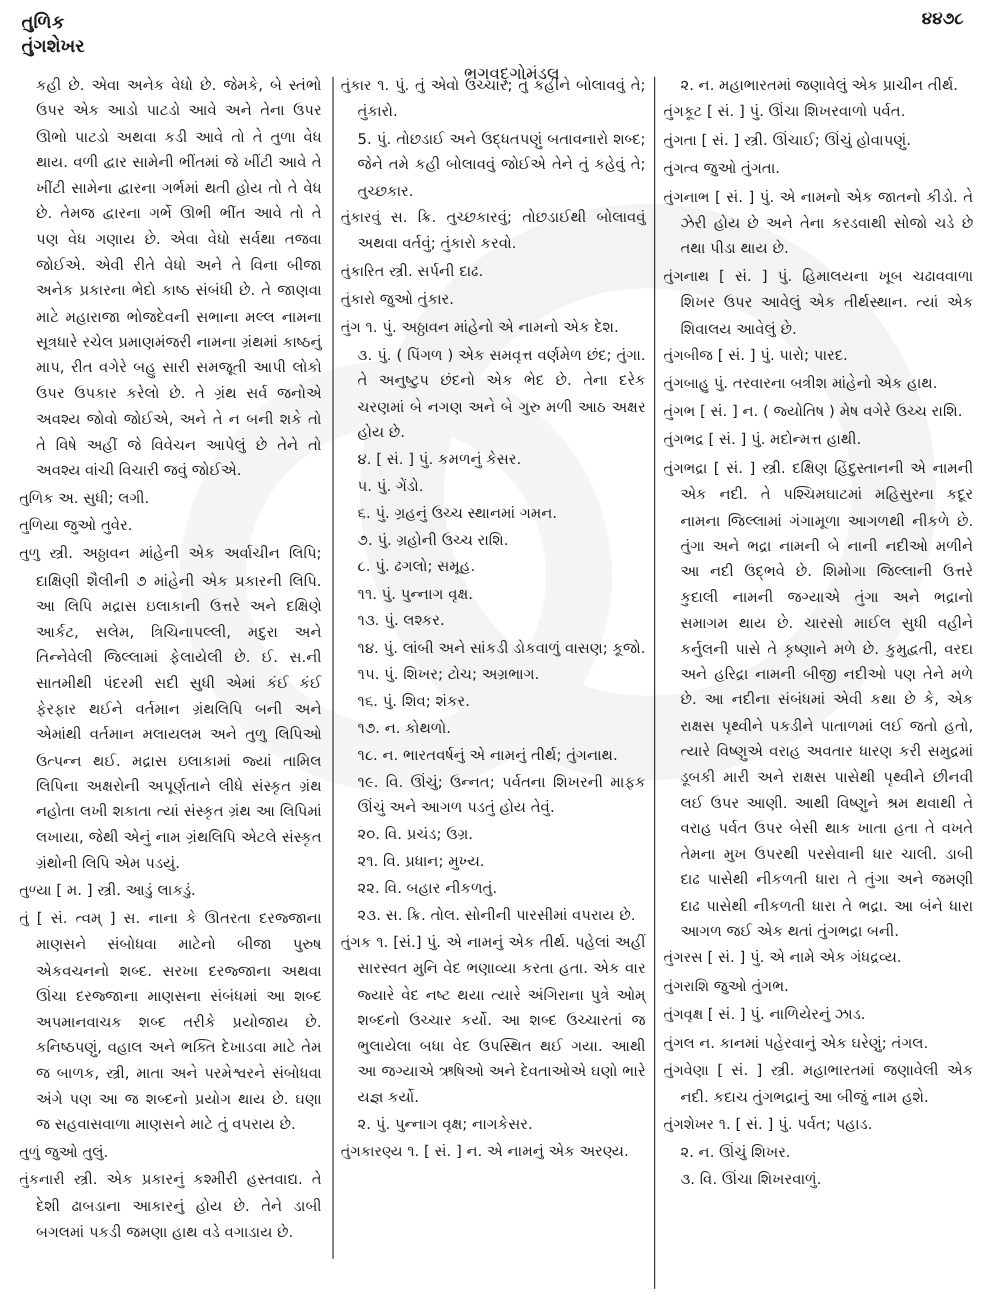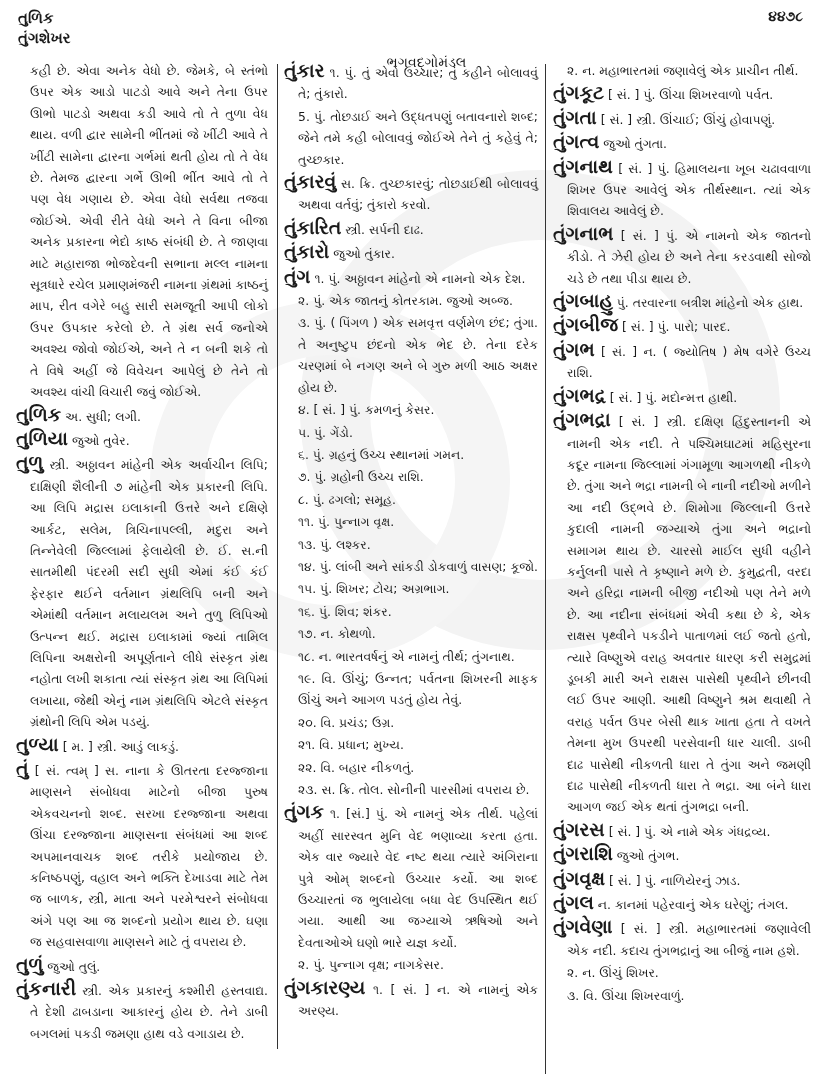--- a/index.html
+++ b/index.html
@@ -29,21 +29,21 @@
     font-size: 12.4px; line-height: 21.4px; text-align: justify; box-sizing: border-box;
   }
   .col-1 { left: 16px; width: 256px; padding-right: 4px; }
   .col-2 { left: 284px; width: 254px; }
   .col-3 { left: 553px; width: 258px; }
   .rule { position: absolute; top: 64px; width: 1px; background: #333; z-index: 1; }
   .rule-1 { left: 277px; height: 985px; }
   .rule-2 { left: 545px; height: 1010px; }
   .entry { margin: 0 0 1px 0; padding-left: 14px; text-indent: -14px; }
   .entry.cont { padding-left: 14px; text-indent: 0; }
-  .hw { font-weight: bold; font-size: 19px; }
+  .hw { font-weight: normal; font-size: 12px; }
   .sense { padding-left: 14px; text-indent: 0; margin: 0 0 1px 0; }
 </style>
 </head>
 <body>
 
 <div class="watermark"></div>
 <div class="watermark2"></div>
 
 <div class="header">
   <div class="hdr-left">
@@ -67,21 +67,20 @@
     <div class="entry"><span class="hw">તુળું</span><span> જુઓ તુલું.</span></div>
     <div class="entry"><span class="hw">તુંકનારી</span><span> સ્ત્રી. એક પ્રકારનું કશ્મીરી હસ્તવાદ્ય. તે દેશી ઢાબડાના આકારનું હોય છે. તેને ડાબી બગલમાં પકડી જમણા હાથ વડે વગાડાય છે.</span></div>
   </div>
 <div class="col col-2">
     <div class="entry"><span class="hw">તુંકાર</span><span> ૧. પું. તું એવો ઉચ્ચાર; તું કહીને બોલાવવું તે; તુંકારો.</span></div>
     <div class="sense">5. પું. તોછડાઈ અને ઉદ્ધતપણું બતાવનારો શબ્દ; જેને તમે કહી બોલાવવું જોઈએ તેને તું કહેવું તે; તુચ્છકાર.</div>
     <div class="entry"><span class="hw">તુંકારવું</span><span> સ. ક્રિ. તુચ્છકારવું; તોછડાઈથી બોલાવવું અથવા વર્તવું; તુંકારો કરવો.</span></div>
     <div class="entry"><span class="hw">તુંકારિત</span><span> સ્ત્રી. સર્પની દાઢ.</span></div>
     <div class="entry"><span class="hw">તુંકારો</span><span> જુઓ તુંકાર.</span></div>
     <div class="entry"><span class="hw">તુંગ</span><span> ૧. પું. અઠ્ઠાવન માંહેનો એ નામનો એક દેશ.</span></div>
-    <div class="sense">૨. પું. એક જાતનું કોતરકામ. જુઓ અબ્જ.</div>
     <div class="sense">૩. પું. ( પિંગળ ) એક સમવૃત્ત વર્ણમેળ છંદ; તુંગા. તે અનુષ્ટુપ છંદનો એક ભેદ છે. તેના દરેક ચરણમાં બે નગણ અને બે ગુરુ મળી આઠ અક્ષર હોય છે.</div>
     <div class="sense">૪. [ સં. ] પું. કમળનું કેસર.</div>
     <div class="sense">૫. પું. ગેંડો.</div>
     <div class="sense">૬. પું. ગ્રહનું ઉચ્ચ સ્થાનમાં ગમન.</div>
     <div class="sense">૭. પું. ગ્રહોની ઉચ્ચ રાશિ.</div>
     <div class="sense">૮. પું. ઢગલો; સમૂહ.</div>
     <div class="sense">૧૧. પું. પુન્નાગ વૃક્ષ.</div>
     <div class="sense">૧૩. પું. લશ્કર.</div>
     <div class="sense">૧૪. પું. લાંબી અને સાંકડી ડોકવાળું વાસણ; કૂજો.</div>
     <div class="sense">૧૫. પું. શિખર; ટોચ; અગ્રભાગ.</div>
@@ -95,27 +94,28 @@
     <div class="sense">૨૩. સ. ક્રિ. તોલ. સોનીની પારસીમાં વપરાય છે.</div>
     <div class="entry"><span class="hw">તુંગક</span><span> ૧. [સં.] પું. એ નામનું એક તીર્થ. પહેલાં અહીં સારસ્વત મુનિ વેદ ભણાવ્યા કરતા હતા. એક વાર જ્યારે વેદ નષ્ટ થયા ત્યારે અંગિરાના પુત્રે ઓમ્ શબ્દનો ઉચ્ચાર કર્યો. આ શબ્દ ઉચ્ચારતાં જ ભુલાયેલા બધા વેદ ઉપસ્થિત થઈ ગયા. આથી આ જગ્યાએ ઋષિઓ અને દેવતાઓએ ઘણો ભારે યજ્ઞ કર્યો.</span></div>
     <div class="sense">૨. પું. પુન્નાગ વૃક્ષ; નાગકેસર.</div>
     <div class="entry"><span class="hw">તુંગકારણ્ય</span><span> ૧. [ સં. ] ન. એ નામનું એક અરણ્ય.</span></div>
   </div>
 <div class="col col-3">
     <div class="sense">૨. ન. મહાભારતમાં જણાવેલું એક પ્રાચીન તીર્થ.</div>
     <div class="entry"><span class="hw">તુંગકૂટ</span><span> [ સં. ] પું. ઊંચા શિખરવાળો પર્વત.</span></div>
     <div class="entry"><span class="hw">તુંગતા</span><span> [ સં. ] સ્ત્રી. ઊંચાઈ; ઊંચું હોવાપણું.</span></div>
     <div class="entry"><span class="hw">તુંગત્વ</span><span> જુઓ તુંગતા.</span></div>
+    <div class="entry"><span class="hw">તુંગનાભ</span><span> [ સં. ] પું. એ નામનો એક જાતનો કીડો. તે ઝેરી હોય છે અને તેના કરડવાથી સોજો ચડે છે તથા પીડા થાય છે.</span></div>
     <div class="entry"><span class="hw">તુંગનાથ</span><span> [ સં. ] પું. હિમાલયના ખૂબ ચઢાવવાળા શિખર ઉપર આવેલું એક તીર્થસ્થાન. ત્યાં એક શિવાલય આવેલું છે.</span></div>
-    <div class="entry"><span class="hw">તુંગનાભ</span><span> [ સં. ] પું. એ નામનો એક જાતનો કીડો. તે ઝેરી હોય છે અને તેના કરડવાથી સોજો ચડે છે તથા પીડા થાય છે.</span></div>
+    <div class="entry"><span class="hw">તુંગબીજ</span><span> [ સં. ] પું. પારો; પારદ.</span></div>
     <div class="entry"><span class="hw">તુંગબાહુ</span><span> પું. તરવારના બત્રીશ માંહેનો એક હાથ.</span></div>
-    <div class="entry"><span class="hw">તુંગબીજ</span><span> [ સં. ] પું. પારો; પારદ.</span></div>
     <div class="entry"><span class="hw">તુંગભ</span><span> [ સં. ] ન. ( જ્યોતિષ ) મેષ વગેરે ઉચ્ચ રાશિ.</span></div>
     <div class="entry"><span class="hw">તુંગભદ્ર</span><span> [ સં. ] પું. મદોન્મત્ત હાથી.</span></div>
     <div class="entry"><span class="hw">તુંગભદ્રા</span><span> [ સં. ] સ્ત્રી. દક્ષિણ હિંદુસ્તાનની એ નામની એક નદી. તે પશ્ચિમઘાટમાં મહિસુરના કદૂર નામના જિલ્લામાં ગંગામૂળા આગળથી નીકળે છે. તુંગા અને ભદ્રા નામની બે નાની નદીઓ મળીને આ નદી ઉદ્ભવે છે. શિમોગા જિલ્લાની ઉત્તરે કુદાલી નામની જગ્યાએ તુંગા અને ભદ્રાનો સમાગમ થાય છે. ચારસો માઈલ સુધી વહીને કર્નુલની પાસે તે કૃષ્ણાને મળે છે. કુમુદ્વતી, વરદા અને હરિદ્રા નામની બીજી નદીઓ પણ તેને મળે છે. આ નદીના સંબંધમાં એવી કથા છે કે, એક રાક્ષસ પૃથ્વીને પકડીને પાતાળમાં લઈ જતો હતો, ત્યારે વિષ્ણુએ વરાહ અવતાર ધારણ કરી સમુદ્રમાં ડૂબકી મારી અને રાક્ષસ પાસેથી પૃથ્વીને છીનવી લઈ ઉપર આણી. આથી વિષ્ણુને શ્રમ થવાથી તે વરાહ પર્વત ઉપર બેસી થાક ખાતા હતા તે વખતે તેમના મુખ ઉપરથી પરસેવાની ધાર ચાલી. ડાબી દાઢ પાસેથી નીકળતી ધારા તે તુંગા અને જમણી દાઢ પાસેથી નીકળતી ધારા તે ભદ્રા. આ બંને ધારા આગળ જઈ એક થતાં તુંગભદ્રા બની.</span></div>
     <div class="entry"><span class="hw">તુંગરસ</span><span> [ સં. ] પું. એ નામે એક ગંધદ્રવ્ય.</span></div>
     <div class="entry"><span class="hw">તુંગરાશિ</span><span> જુઓ તુંગભ.</span></div>
     <div class="entry"><span class="hw">તુંગવૃક્ષ</span><span> [ સં. ] પું. નાળિયેરનું ઝાડ.</span></div>
     <div class="entry"><span class="hw">તુંગલ</span><span> ન. કાનમાં પહેરવાનું એક ઘરેણું; તંગલ.</span></div>
     <div class="entry"><span class="hw">તુંગવેણા</span><span> [ સં. ] સ્ત્રી. મહાભારતમાં જણાવેલી એક નદી. કદાચ તુંગભદ્રાનું આ બીજું નામ હશે.</span></div>
+    <div class="entry"><span class="hw">તુંગશેખર</span><span> ૧. [ સં. ] પું. પર્વત; પહાડ.</span></div>
     <div class="sense">૨. ન. ઊંચું શિખર.</div>
     <div class="sense">૩. વિ. ઊંચા શિખરવાળું.</div>
   </div>
 
 </body></html>

